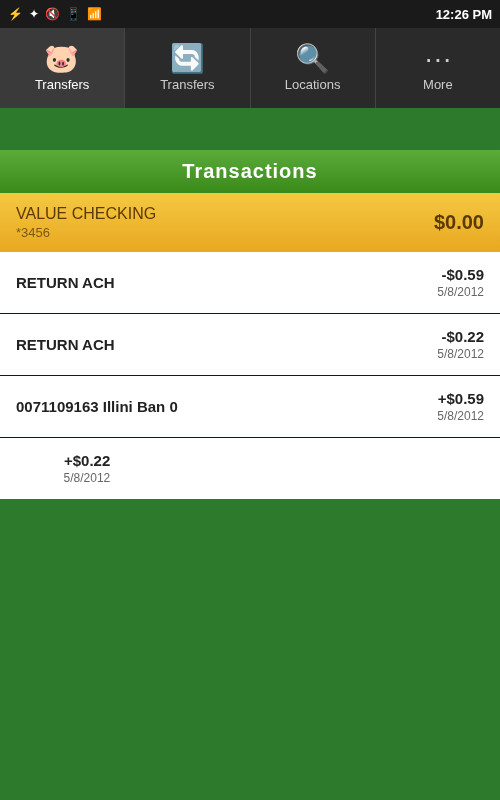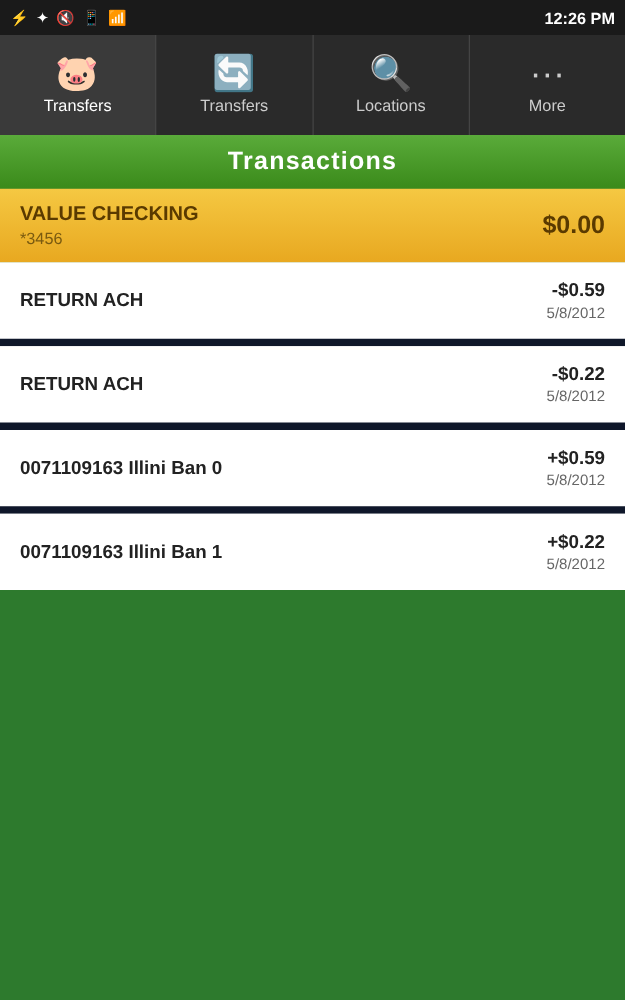--- a/index.html
+++ b/index.html
@@ -78,35 +78,36 @@
 
     
     #transactions-header {
       background: linear-gradient(to bottom, #5aab3a, #3a8a1a);
       text-align: center;
       padding: 10px;
       color: white;
       font-size: 20px;
       font-weight: bold;
       letter-spacing: 1px;
+      margin-top: 42px;
     }
 
     
     #account-banner {
       background: linear-gradient(to bottom, #f5c842, #e8a820);
       padding: 12px 16px;
       display: flex;
       justify-content: space-between;
       align-items: center;
     }
 
     .account-name {
       color: #5a3a00;
       font-size: 16px;
-      font-weight: bold;
+      font-weight: normal;
     }
 
     .account-number {
       color: #7a5a10;
       font-size: 13px;
       margin-top: 2px;
     }
 
     .account-balance {
       color: #5a3a00;
@@ -118,21 +119,21 @@
     #transactions-list {
       background: white;
       margin: 0;
     }
 
     .transaction-row {
       display: flex;
       justify-content: space-between;
       align-items: center;
       padding: 14px 16px;
-      border-bottom: 6px solid #0f172a;
+      border-bottom: 1px solid #0f172a;
       background: white;
     }
 
     .transaction-row:last-child {
       border-bottom: none;
     }
 
     .transaction-desc {
       font-size: 15px;
       font-weight: bold;
@@ -227,21 +228,20 @@
       </div>
     </div>
     <div class="transaction-row">
       <div class="transaction-desc">0071109163 Illini Ban 0</div>
       <div class="transaction-right">
         <div class="transaction-amount">+$0.59</div>
         <div class="transaction-date">5/8/2012</div>
       </div>
     </div>
     <div class="transaction-row">
-      <div class="transaction-desc">0071109163 Illini Ban 1</div>
       <div class="transaction-right">
         <div class="transaction-amount">+$0.22</div>
         <div class="transaction-date">5/8/2012</div>
       </div>
     </div>
   </div>
 
 <div id="green-area"></div>
 
 </body></html>

